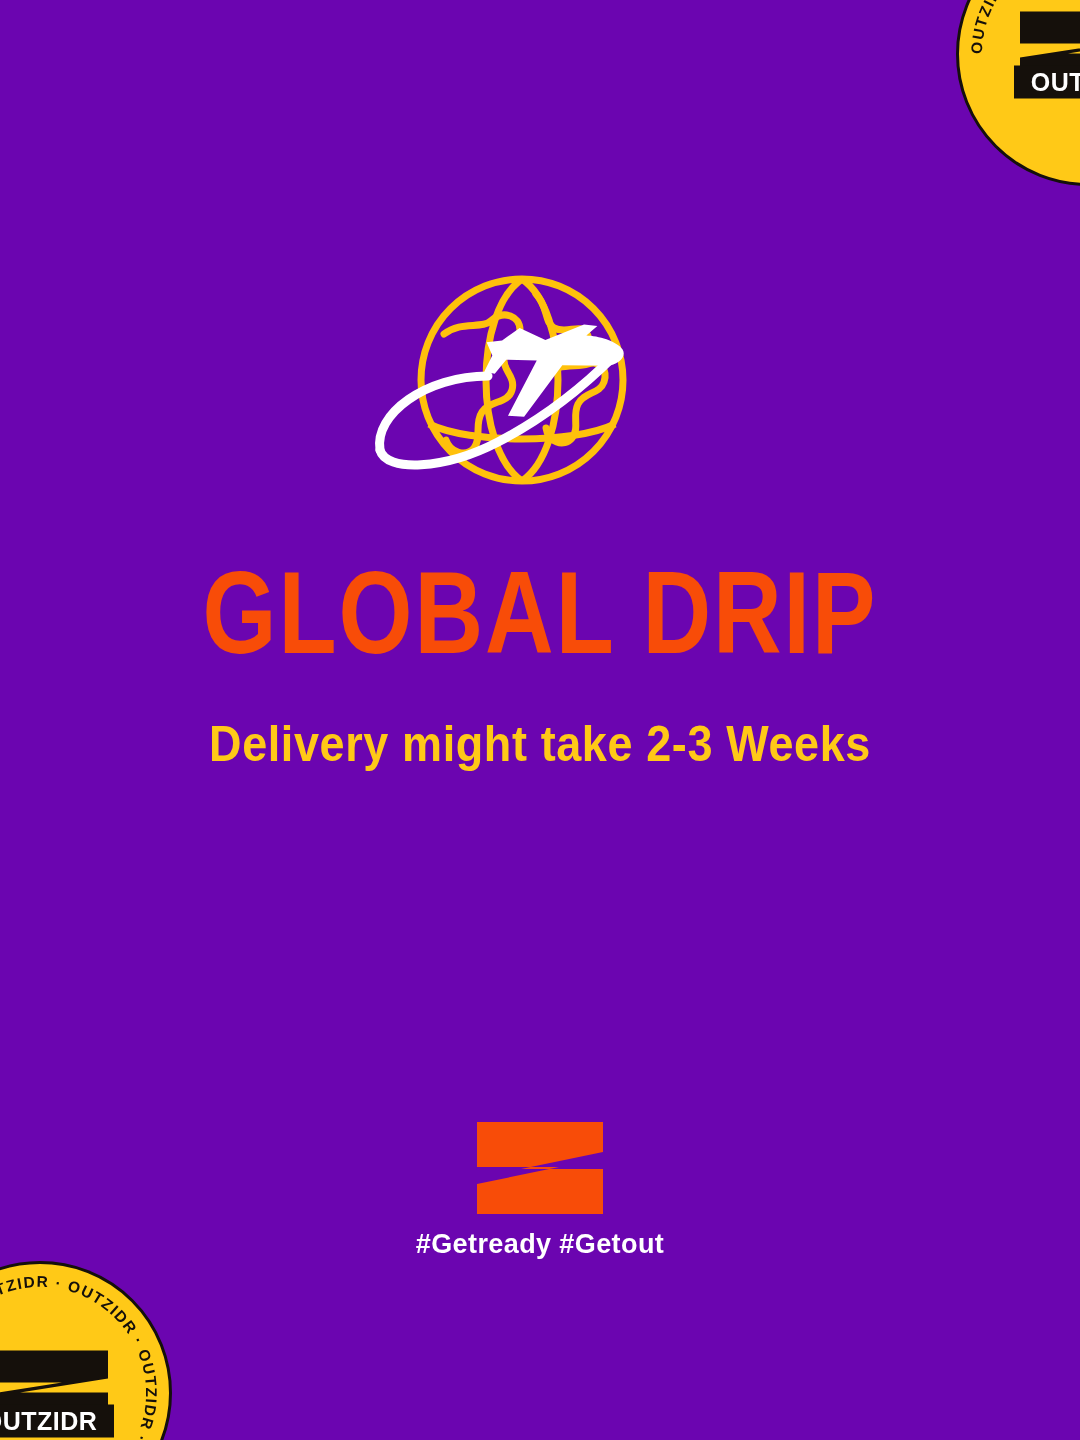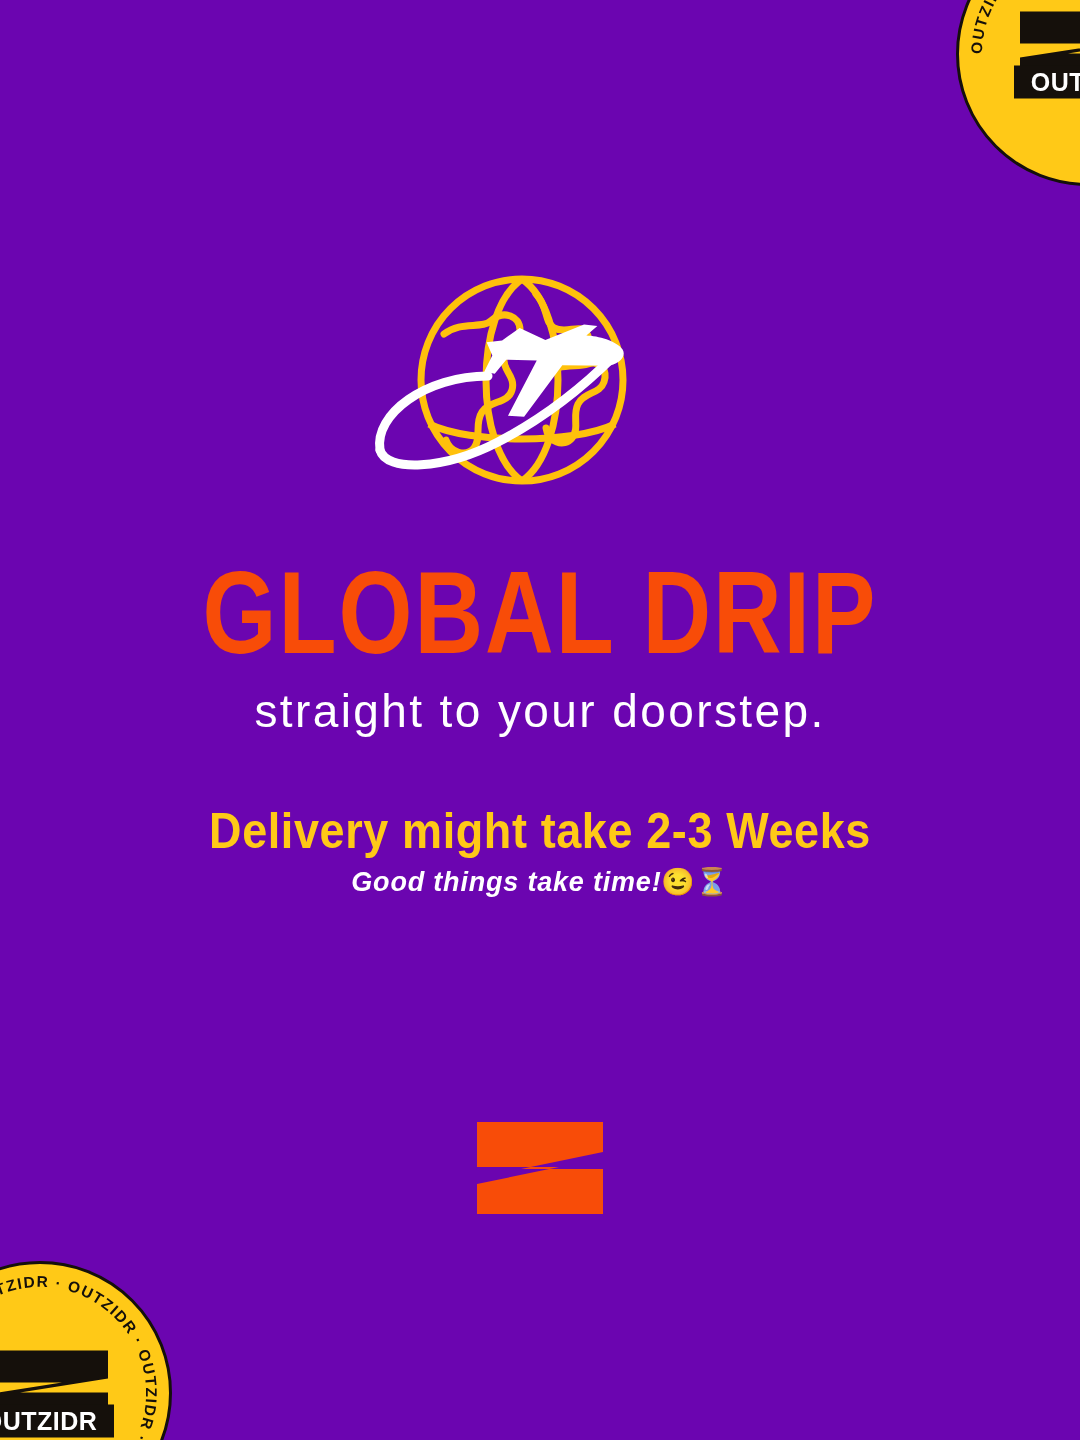--- a/index.html
+++ b/index.html
@@ -226,31 +226,28 @@
         <path d="M 62,14 C 72,8 90,2 100,6 C 108,10 104,22 96,28
                  L 58,52 L 54,116 L 40,124 L 34,62 L 8,78
                  L 6,96 L -4,100 L -6,82 L -18,74 L -6,64 L 2,44
                  L 30,40 L 54,6 L 66,0 Z"></path>
       </g>
     </svg>
   </div>
 
   <div id="copy">
     <div class="line-headline">GLOBAL DRIP</div>
-    <div class="line-sub">straight to your doorstep.</div>
     <div class="line-delivery">Delivery might take 2-3 Weeks</div>
-    <div class="line-quip">
-      <span>Good things take time!</span><span class="emoji">😉</span><span class="emoji">⏳</span>
-    </div>
   </div>
 
   <div id="footer">
     <svg id="footer-z" viewBox="0 0 126 92" preserveAspectRatio="none">
       <polygon points="0,0 126,0 126,30 44,47 126,47 126,92 0,92 0,62 82,45 0,45" fill="#F84C08"></polygon>
     </svg>
+    <div id="footer-tags">#Getready #Getout</div>
   </div>
 
   <div class="stamp" id="stamp-bottomleft">
     <div class="stamp-disc"></div>
     <svg class="stamp-ring" viewBox="0 0 264 264">
       <defs>
         <path id="ringpath-bl" d="M 132,132 m -106,0 a 106,106 0 1,1 212,0 a 106,106 0 1,1 -212,0"></path>
       </defs>
       <text>
         <textPath href="#ringpath-bl" startOffset="0%">OUTZIDR · OUTZIDR · OUTZIDR · OUTZIDR · OUTZIDR · </textPath>

